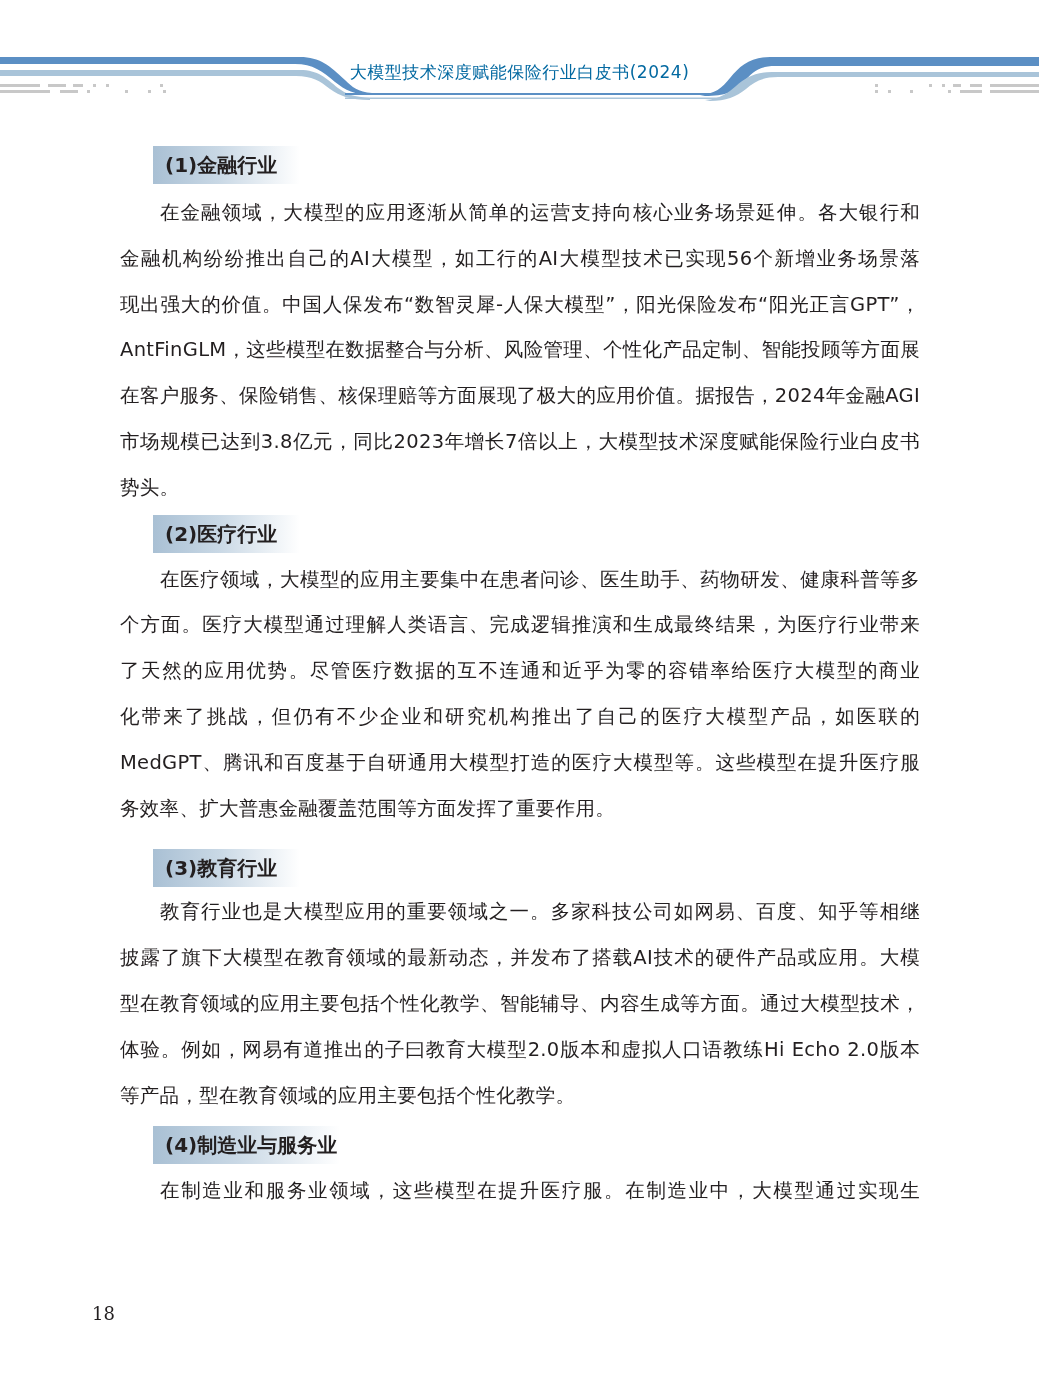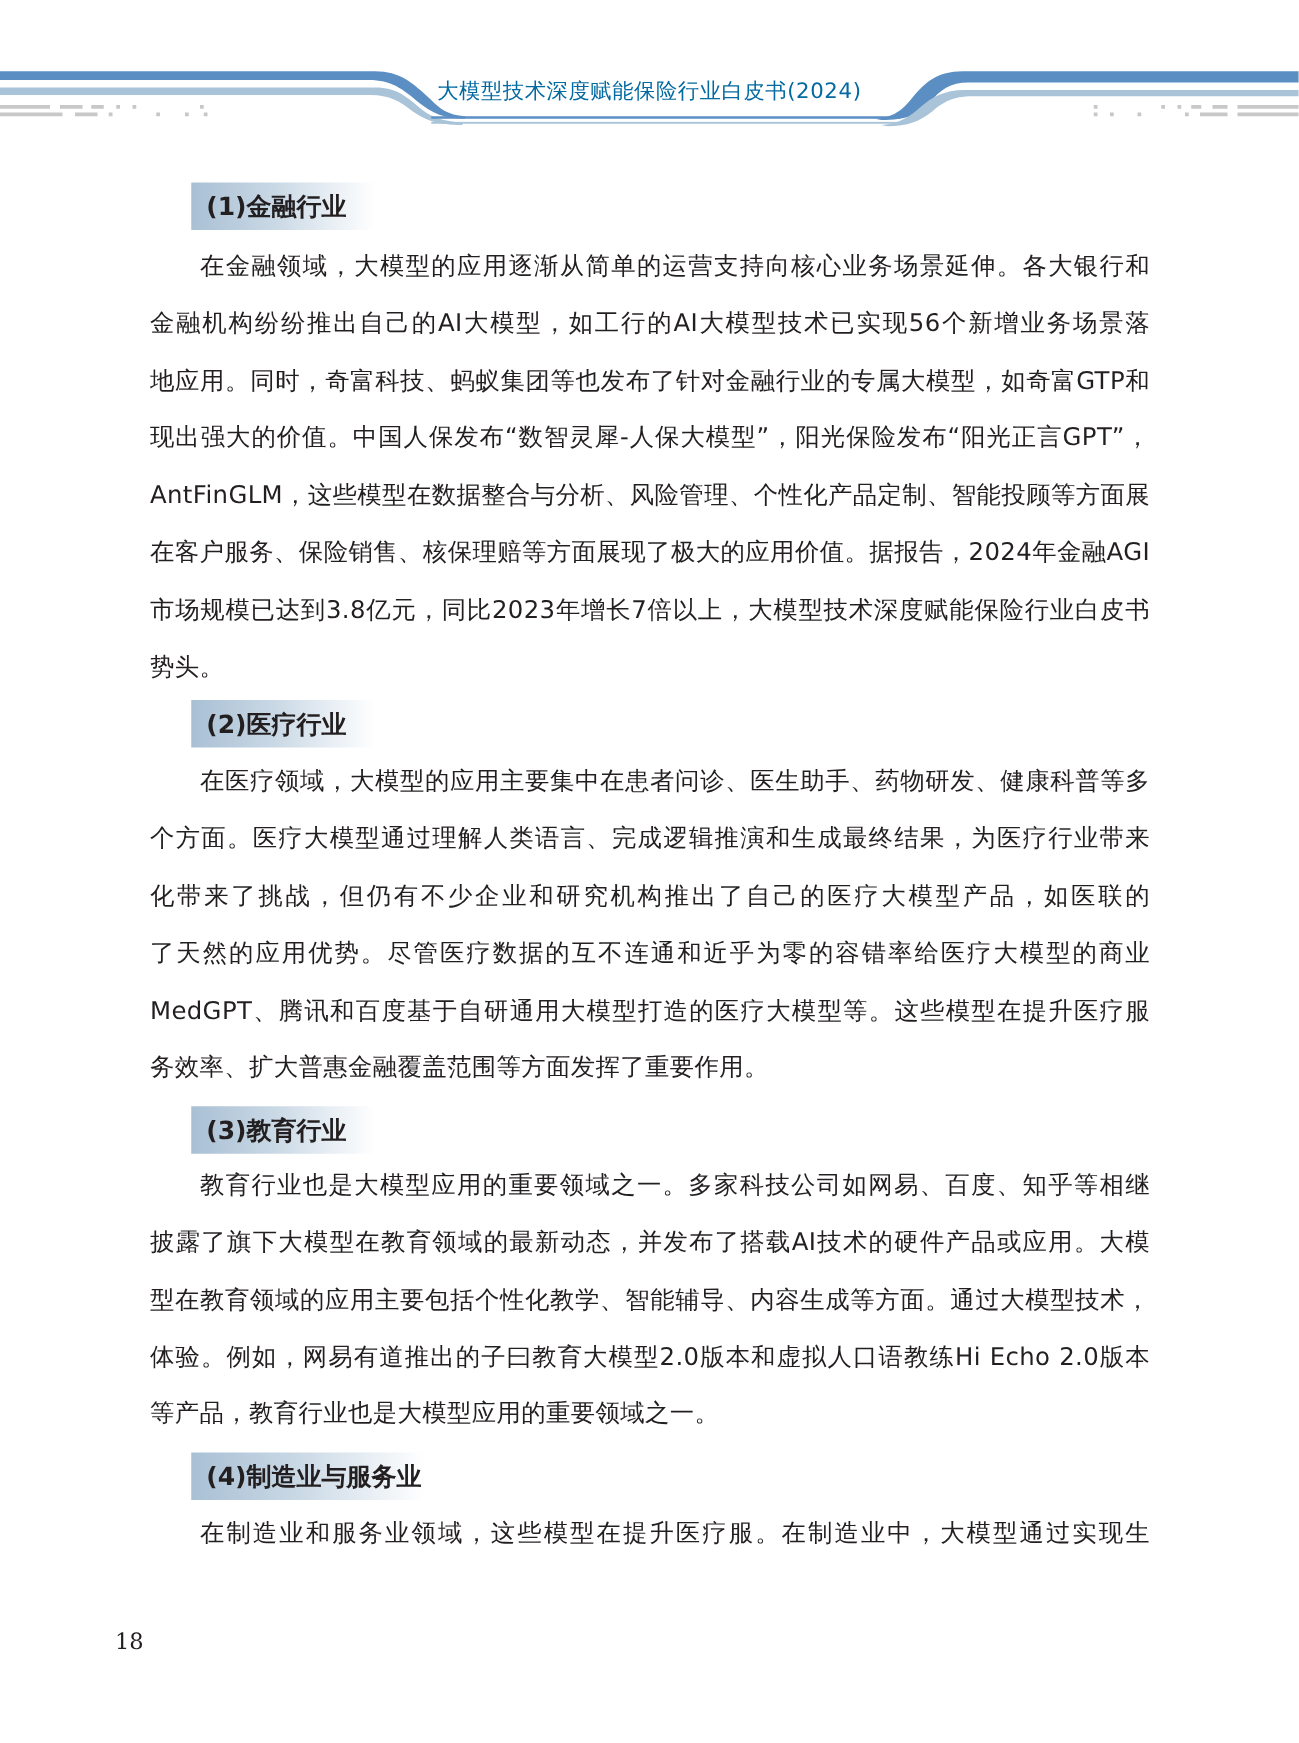--- a/index.html
+++ b/index.html
@@ -67,49 +67,48 @@
 </svg>
 <div class="header-title">大模型技术深度赋能保险行业白皮书(2024)</div>
 
 <div class="content">
 
   <div>
     <div class="section-head">(1)金融行业</div>
     <p class="para" style="margin-top:6px;">
       <span class="line" style="padding-left:40px;">在金融领域，大模型的应用逐渐从简单的运营支持向核心业务场景延伸。各大银行和</span>
       <span class="line">金融机构纷纷推出自己的AI大模型，如工行的AI大模型技术已实现56个新增业务场景落</span>
-      <span class="line">地应用。同时，奇富科技、蚂蚁集团等也发布了针对金融行业的专属大模型，如奇富GTP和</span>
       <span class="line">现出强大的价值。中国人保发布“数智灵犀-人保大模型”，阳光保险发布“阳光正言GPT”，</span>
       <span class="line">AntFinGLM，这些模型在数据整合与分析、风险管理、个性化产品定制、智能投顾等方面展</span>
       <span class="line">在客户服务、保险销售、核保理赔等方面展现了极大的应用价值。据报告，2024年金融AGI</span>
       <span class="line">市场规模已达到3.8亿元，同比2023年增长7倍以上，大模型技术深度赋能保险行业白皮书</span>
       <span class="line last">势头。</span>
     </p>
   </div>
 
   <div style="margin-top:4px;">
     <div class="section-head">(2)医疗行业</div>
     <p class="para" style="margin-top:4px;">
       <span class="line" style="padding-left:40px;">在医疗领域，大模型的应用主要集中在患者问诊、医生助手、药物研发、健康科普等多</span>
       <span class="line">个方面。医疗大模型通过理解人类语言、完成逻辑推演和生成最终结果，为医疗行业带来</span>
+      <span class="line">了天然的应用优势。尽管医疗数据的互不连通和近乎为零的容错率给医疗大模型的商业</span>
       <span class="line">化带来了挑战，但仍有不少企业和研究机构推出了自己的医疗大模型产品，如医联的</span>
-      <span class="line">了天然的应用优势。尽管医疗数据的互不连通和近乎为零的容错率给医疗大模型的商业</span>
       <span class="line">MedGPT、腾讯和百度基于自研通用大模型打造的医疗大模型等。这些模型在提升医疗服</span>
       <span class="line last">务效率、扩大普惠金融覆盖范围等方面发挥了重要作用。</span>
     </p>
   </div>
 
-  <div style="margin-top:8px;">
+  <div style="margin-top:18px;">
     <div class="section-head">(3)教育行业</div>
     <p class="para" style="margin-top:2px;">
       <span class="line" style="padding-left:40px;">教育行业也是大模型应用的重要领域之一。多家科技公司如网易、百度、知乎等相继</span>
       <span class="line">披露了旗下大模型在教育领域的最新动态，并发布了搭载AI技术的硬件产品或应用。大模</span>
       <span class="line">型在教育领域的应用主要包括个性化教学、智能辅导、内容生成等方面。通过大模型技术，</span>
       <span class="line">体验。例如，网易有道推出的子曰教育大模型2.0版本和虚拟人口语教练Hi Echo 2.0版本</span>
-      <span class="line last">等产品，教育行业也是大模型应用的重要领域之一。</span>
+      <span class="line last">等产品，型在教育领域的应用主要包括个性化教学。</span>
     </p>
   </div>
 
   <div style="margin-top:8px;">
     <div class="section-head" style="width:175px;">(4)制造业与服务业</div>
     <p class="para" style="margin-top:4px;">
       <span class="line" style="padding-left:40px;">在制造业和服务业领域，这些模型在提升医疗服。在制造业中，大模型通过实现生</span>
     </p>
   </div>
 </div>

